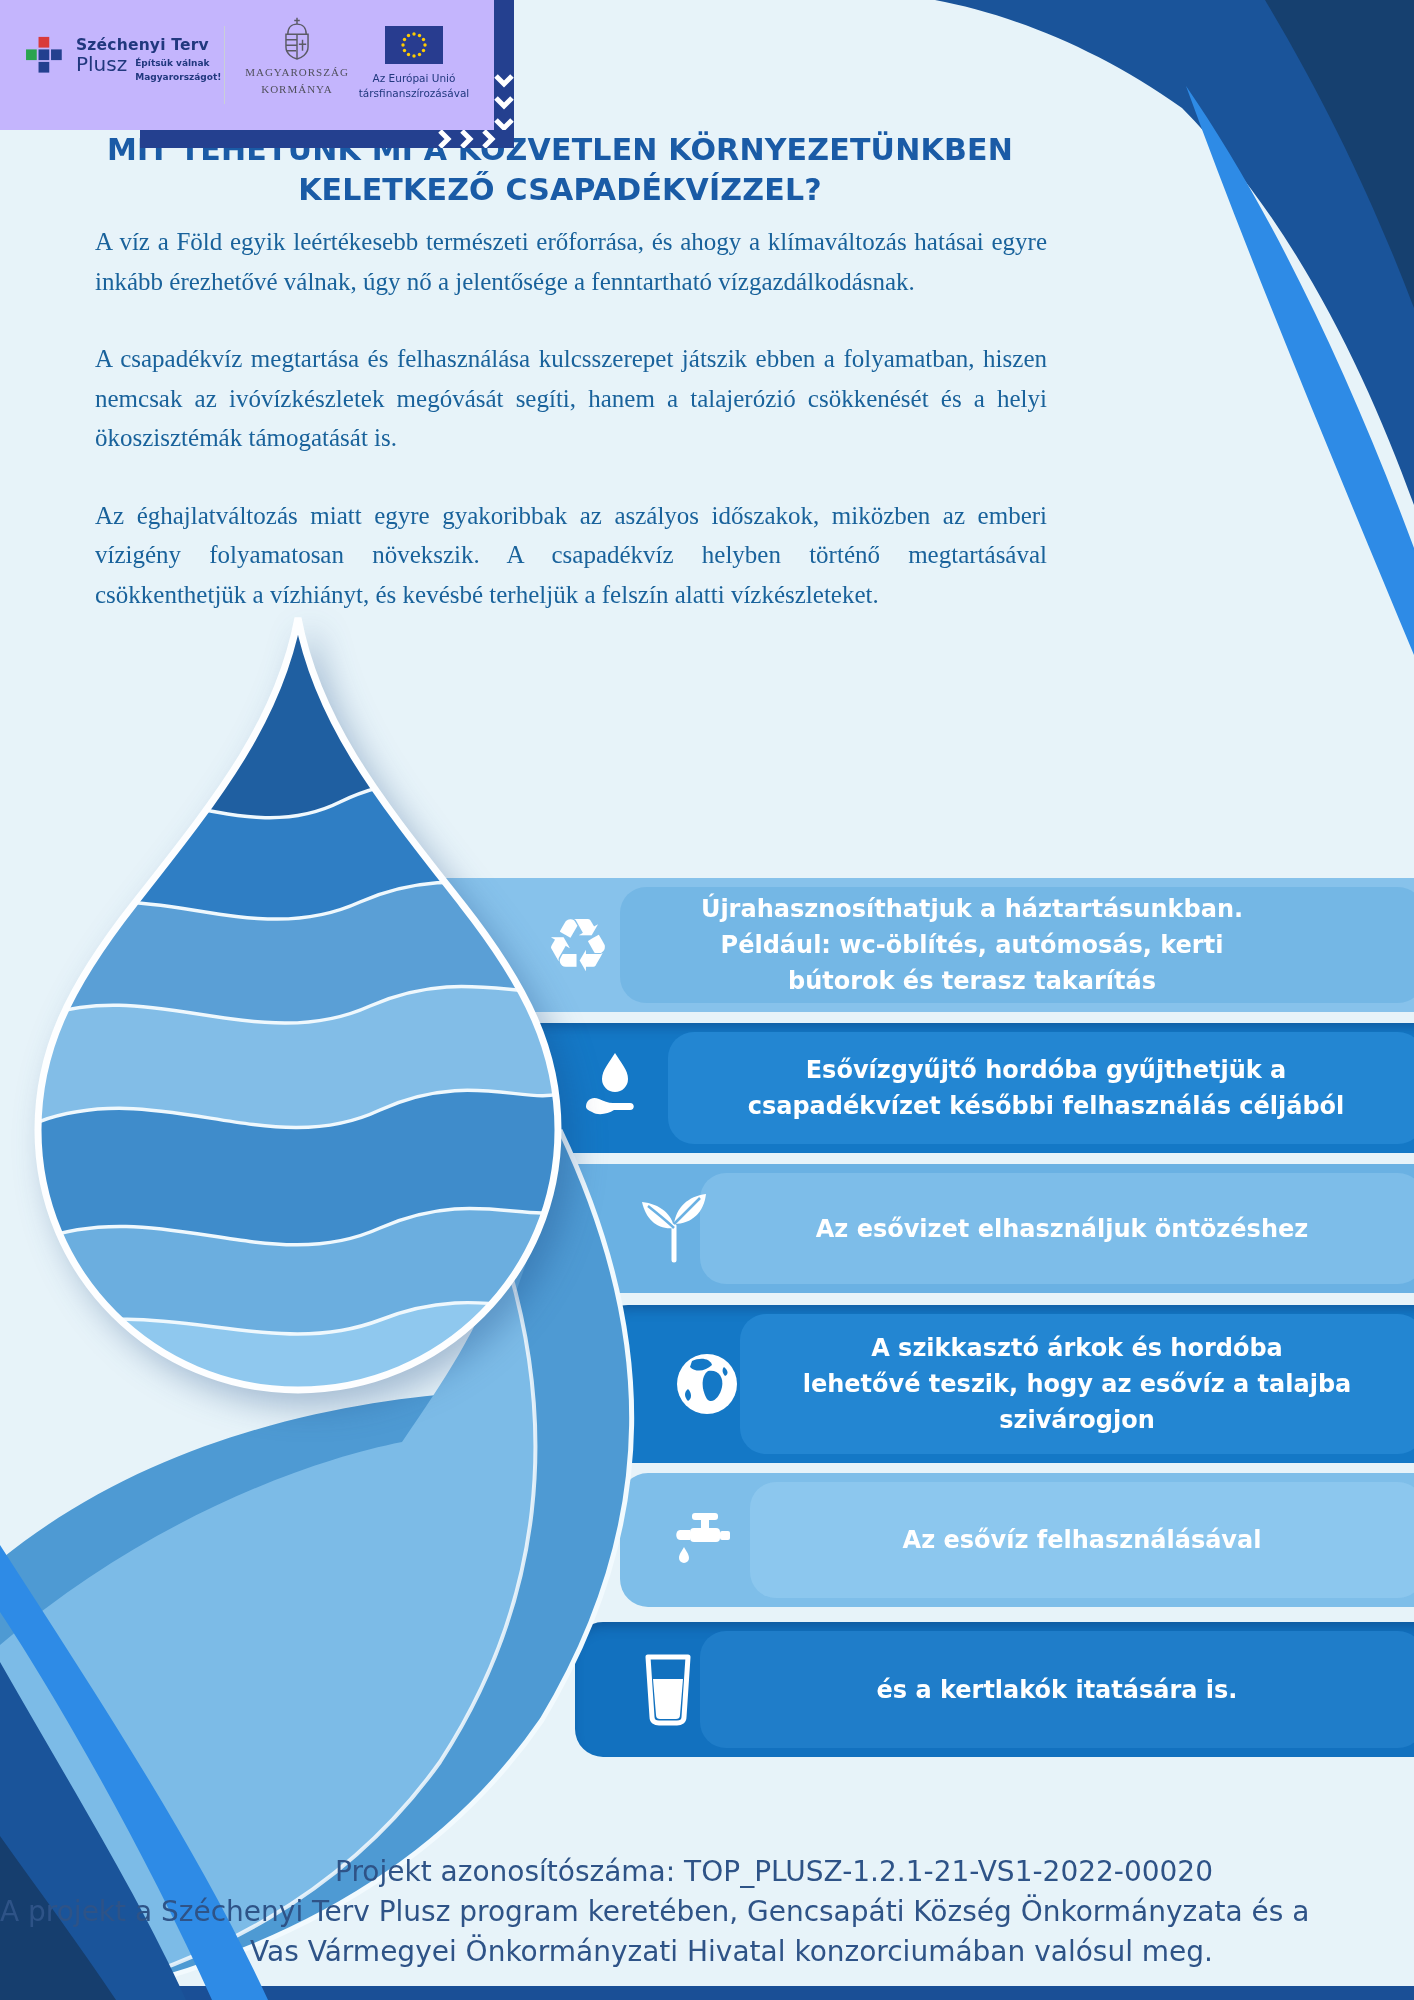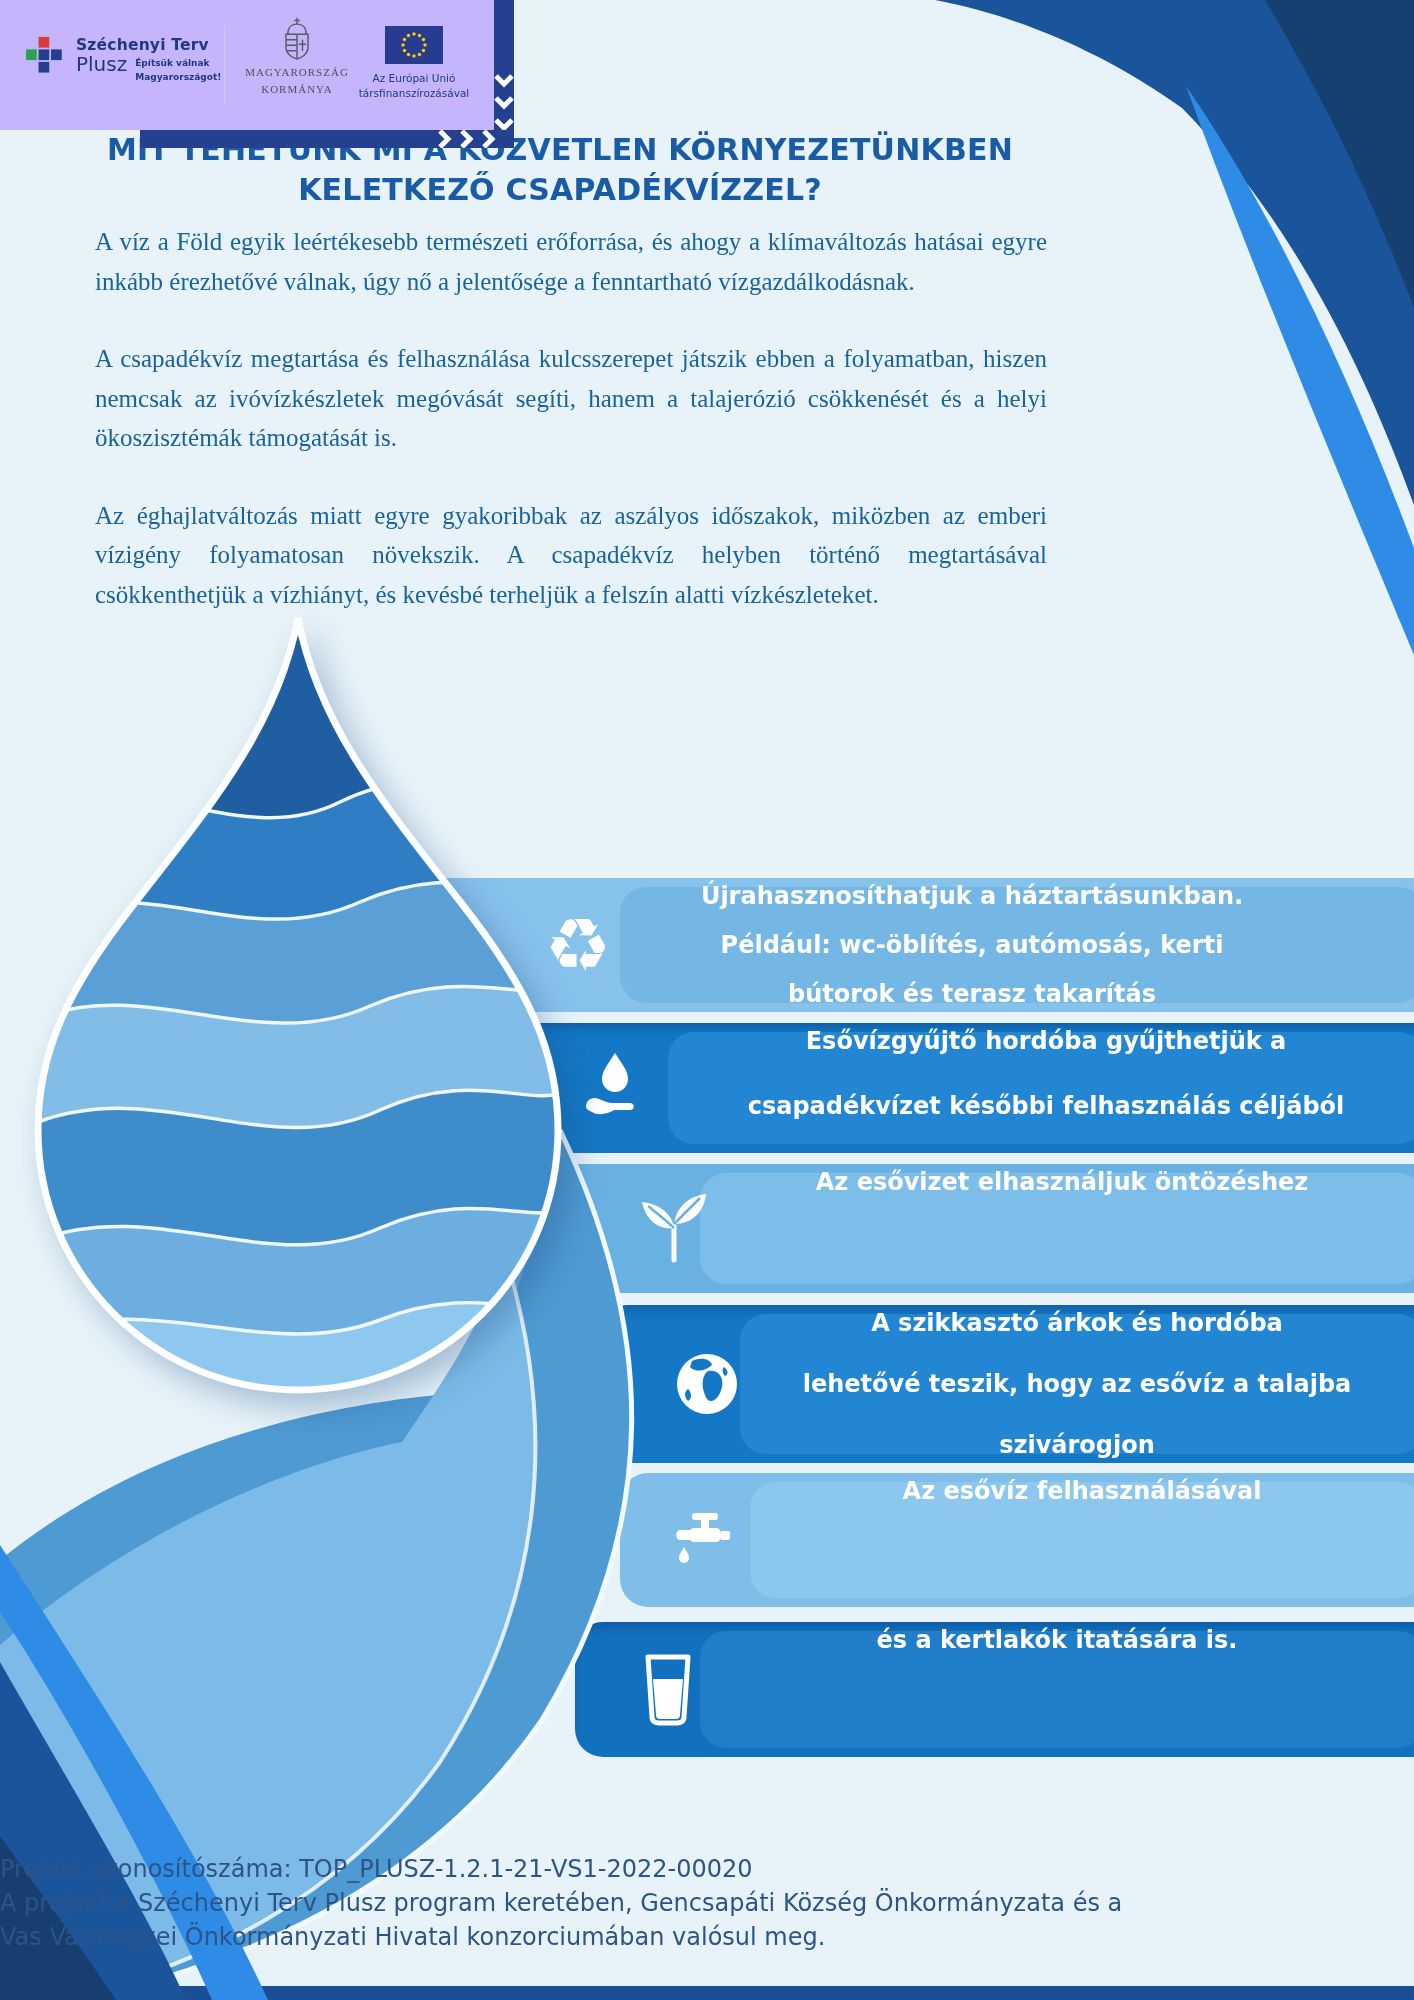--- a/index.html
+++ b/index.html
@@ -33,21 +33,21 @@
   .title span{display:block;white-space:nowrap;}
   .intro{position:absolute;left:95px;top:222px;width:952px;z-index:50;color:#19629B;
          font-size:25px;line-height:1.58;text-align:justify;font-family:Liberation Serif, serif;}
   .intro p{margin:0 0 38px 0;}
 
   
   .bar{position:absolute;right:-40px;border-radius:28px;z-index:10;}
   .bar.dark{box-shadow:inset 0 8px 14px -6px rgba(8,40,90,.45);}
   .panel{position:absolute;top:9px;bottom:9px;right:30px;border-radius:26px;}
   .tip-text{position:absolute;top:0;bottom:0;right:50px;display:flex;flex-direction:column;
-            justify-content:space-between;text-align:center;color:#fff;font-weight:bold;
+            justify-content:center;text-align:center;color:#fff;font-weight:bold;
             font-size:24px;line-height:1.5;}
   .tip-text span{display:block;white-space:nowrap;}
   .tip-icon{position:absolute;display:flex;align-items:center;justify-content:center;}
   #bar1{left:340px;top:878px;height:134px;background:#87C2EB;}
   #bar1 .panel{left:280px;background:#74B7E5;}
   #bar1 .tip-text{left:300px;}
   #bar2{left:360px;top:1023px;height:130px;background:#1478C6;}
   #bar2 .panel{left:308px;background:#2386D2;}
   #bar2 .tip-text{left:328px;}
   #bar3{left:500px;top:1164px;height:129px;background:#6AB1E3;}
@@ -61,22 +61,22 @@
   #bar5 .tip-text{left:140px;}
   #bar6{left:575px;top:1622px;height:135px;background:#1271BF;}
   #bar6 .panel{left:125px;background:#1F7DC9;}
   #bar6 .tip-text{left:135px;}
   .recycle-glyph{color:#fff;font-size:74px;line-height:1;font-family:"DejaVu Sans",sans-serif;}
 
   
   .dropsvg{filter:drop-shadow(12px 14px 16px rgba(25,70,130,.32));}
 
   
-  .footer{position:absolute;left:0;top:1852px;width:1213px;text-align:left;z-index:50;
-          color:#2E5387;font-size:24px;line-height:1.42;}
+  .footer{position:absolute;left:0;top:1852px;width:1213px;text-align:right;z-index:50;
+          color:#2E5387;font-size:28px;line-height:1.42;}
   .footer span{display:block;white-space:nowrap;}
 </style>
 </head>
 <body>
 
 <div class="canvas">
 
   <svg class="layer z0" viewBox="0 0 1414 2000">
     <rect x="70" y="1986" width="1344" height="14" fill="#1A4F96"></rect>
     <path d="M935,0 L1414,0 L1414,505 C1362,362 1290,218 1182,108 C1098,48 1010,14 935,0 Z" fill="#1A549A"></path>

